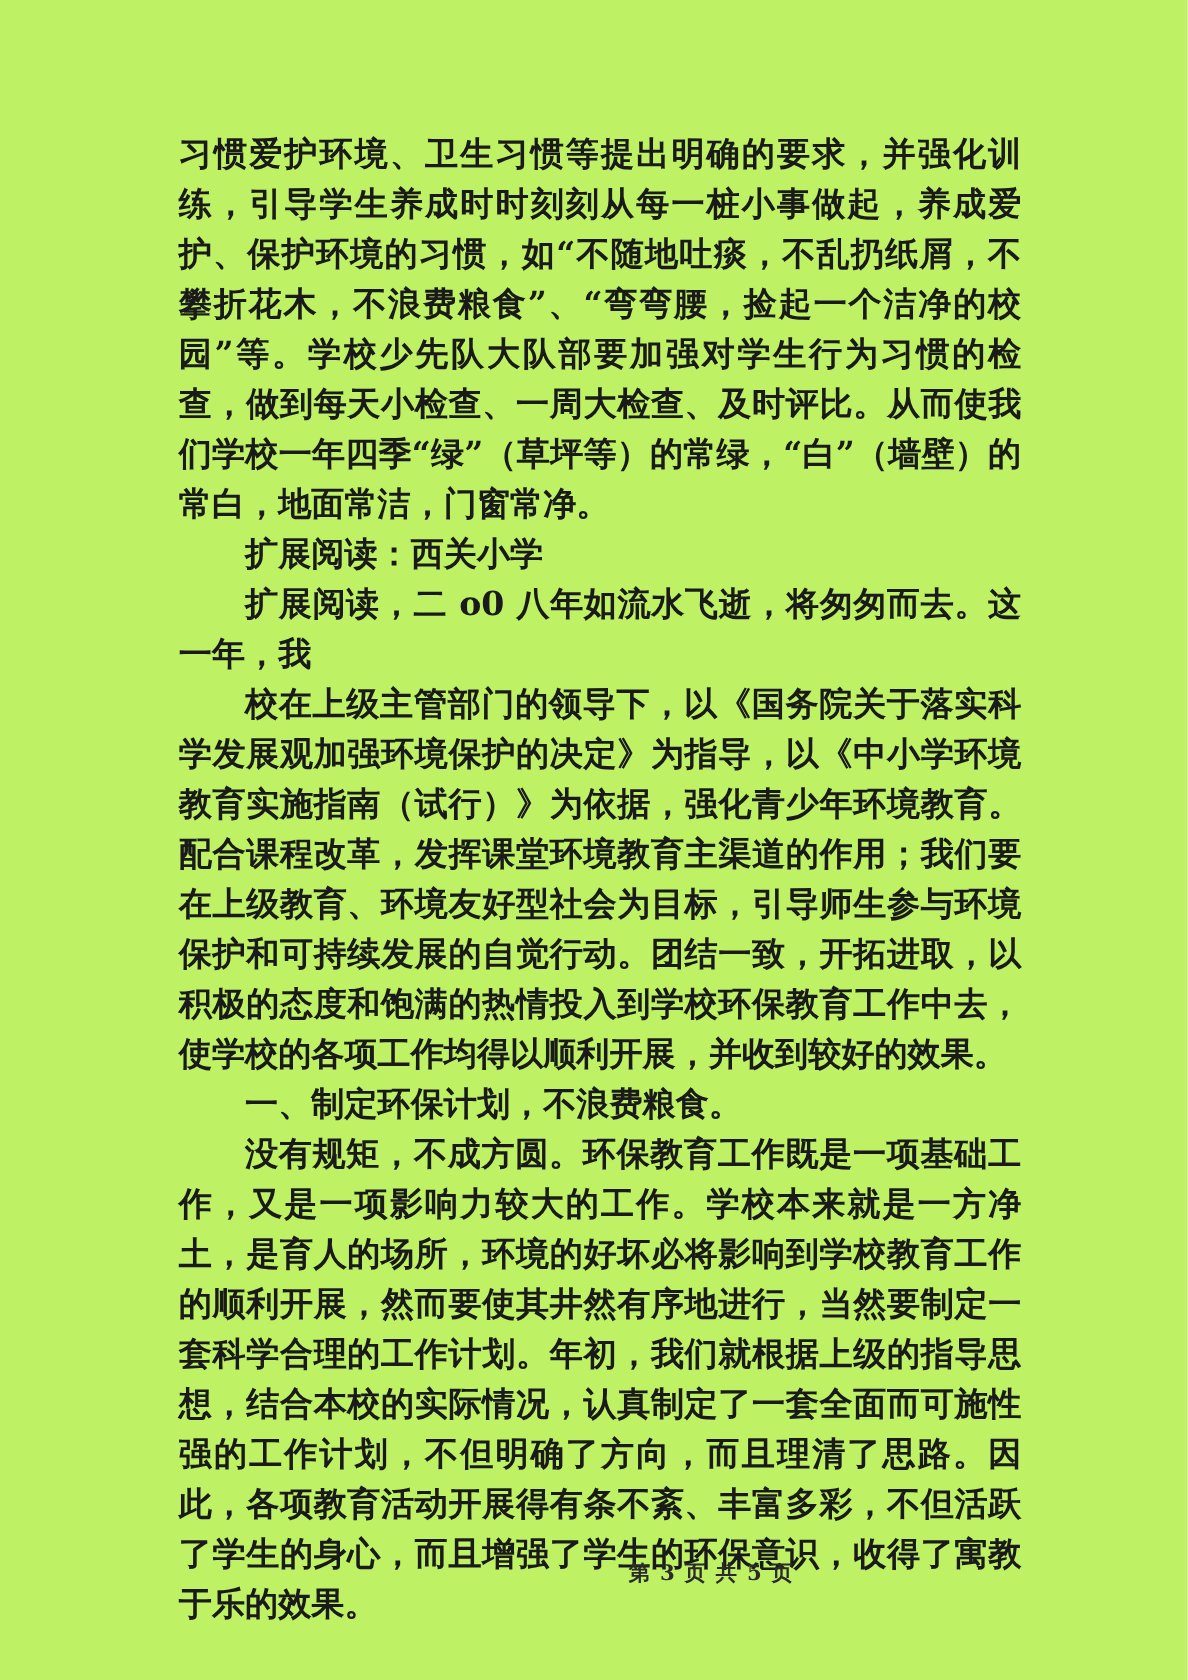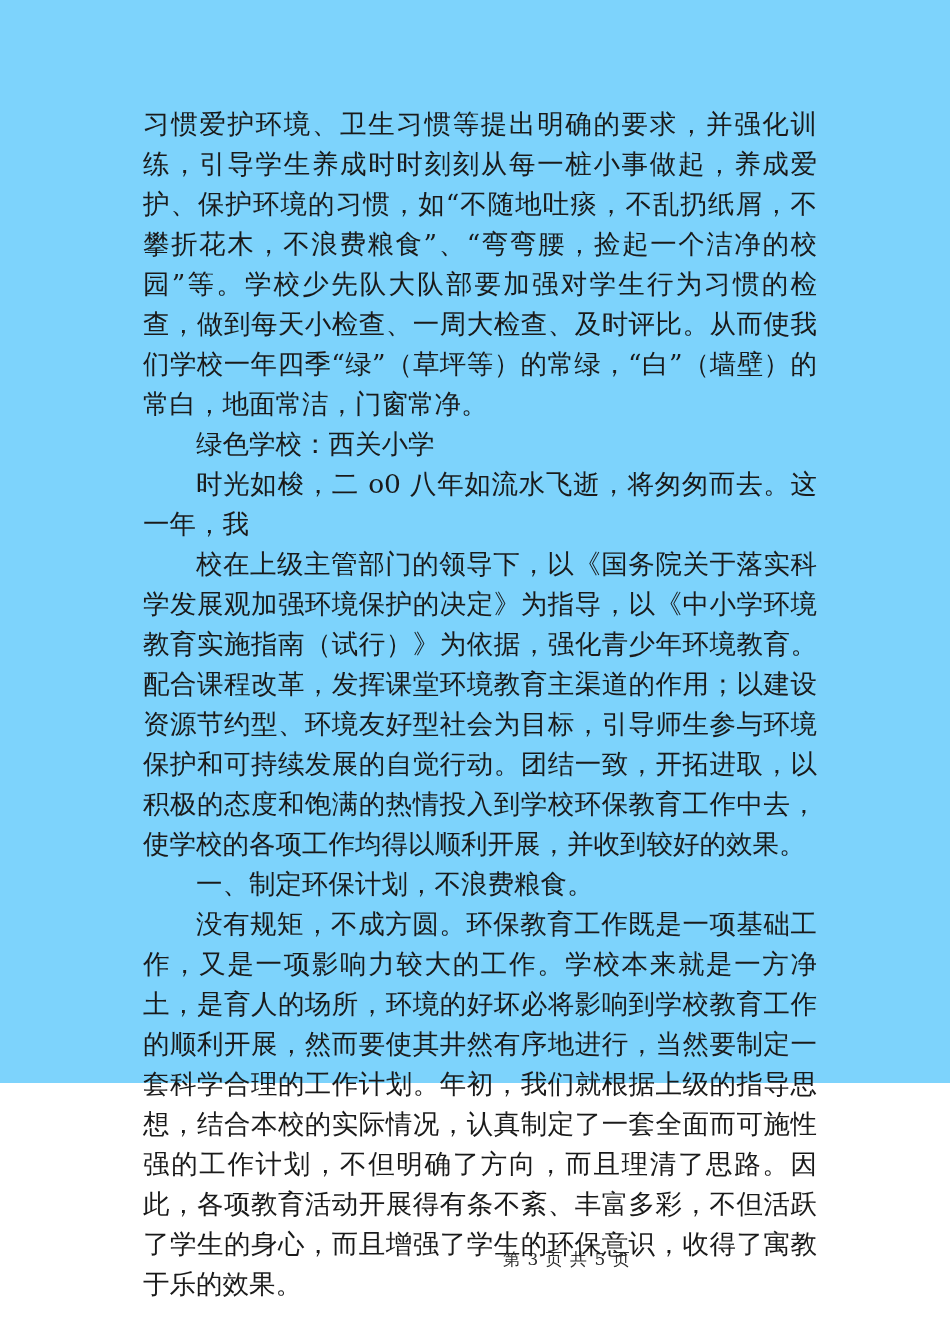--- a/index.html
+++ b/index.html
@@ -14,22 +14,23 @@
     font-family: "DejaVu Serif", "Liberation Serif", serif;
     color: #000000;
     overflow: hidden;
   }
 
   .page {
     position: absolute;
     left: 0;
     top: 0;
     width: 950px;
-    height: 1083px;
-    background: #7dd3fc;
+    height: 1344px;
+    background: #bef264;
+    font-weight: bold;
   }
 
   .content {
     position: absolute;
     left: 143px;
     top: 104px;
     width: 674px;
   }
 
   .para {
@@ -78,26 +79,26 @@
 </head>
 <body>
 
 <div class="page">
 
   <div class="content">
 
     <p class="para cont">习惯爱护环境、卫生习惯等提出明确的要求，并强化训练，引导学生养成时时刻刻从每一桩小事做起，养成爱护、保护环境的习惯，如“不随地吐痰，不乱扔纸屑，不攀折花木，不浪费粮食”、“弯弯腰，捡起一个洁净的校园”等。学校少先队大队部要加强对学生行为习惯的检查，做到每天小检查、一周大检查、及时评比。从而使我们学校一年四季“绿”（草坪等）的常绿，“白”（墙壁）的常白，地面常洁，门窗常净。</p>
 
 
-    <p class="para indent-line">绿色学校：西关小学</p>
+    <p class="para indent-line">扩展阅读：西关小学</p>
 
 
-    <p class="para indent-line">时光如梭，二 o0 八年如流水飞逝，将匆匆而去。这一年，我</p>
+    <p class="para indent-line">扩展阅读，二 o0 八年如流水飞逝，将匆匆而去。这一年，我</p>
 
-    <p class="para indent2">校在上级主管部门的领导下，以《国务院关于落实科学发展观加强环境保护的决定》为指导，以《中小学环境教育实施指南（试行）》为依据，强化青少年环境教育。配合课程改革，发挥课堂环境教育主渠道的作用；以建设资源节约型、环境友好型社会为目标，引导师生参与环境保护和可持续发展的自觉行动。团结一致，开拓进取，以积极的态度和饱满的热情投入到学校环保教育工作中去，使学校的各项工作均得以顺利开展，并收到较好的效果。</p>
+    <p class="para indent2">校在上级主管部门的领导下，以《国务院关于落实科学发展观加强环境保护的决定》为指导，以《中小学环境教育实施指南（试行）》为依据，强化青少年环境教育。配合课程改革，发挥课堂环境教育主渠道的作用；我们要在上级教育、环境友好型社会为目标，引导师生参与环境保护和可持续发展的自觉行动。团结一致，开拓进取，以积极的态度和饱满的热情投入到学校环保教育工作中去，使学校的各项工作均得以顺利开展，并收到较好的效果。</p>
 
     <p class="para indent-line">一、制定环保计划，不浪费粮食。</p>
 
     <p class="para indent2">没有规矩，不成方圆。环保教育工作既是一项基础工作，又是一项影响力较大的工作。学校本来就是一方净土，是育人的场所，环境的好坏必将影响到学校教育工作的顺利开展，然而要使其井然有序地进行，当然要制定一套科学合理的工作计划。年初，我们就根据上级的指导思想，结合本校的实际情况，认真制定了一套全面而可施性强的工作计划，不但明确了方向，而且理清了思路。因此，各项教育活动开展得有条不紊、丰富多彩，不但活跃了学生的身心，而且增强了学生的环保意识，收得了寓教于乐的效果。</p>
 
   </div>
 
   <div class="footer">
     <span class="footer-inner">第 3 页 共 5 页</span>
   </div>

